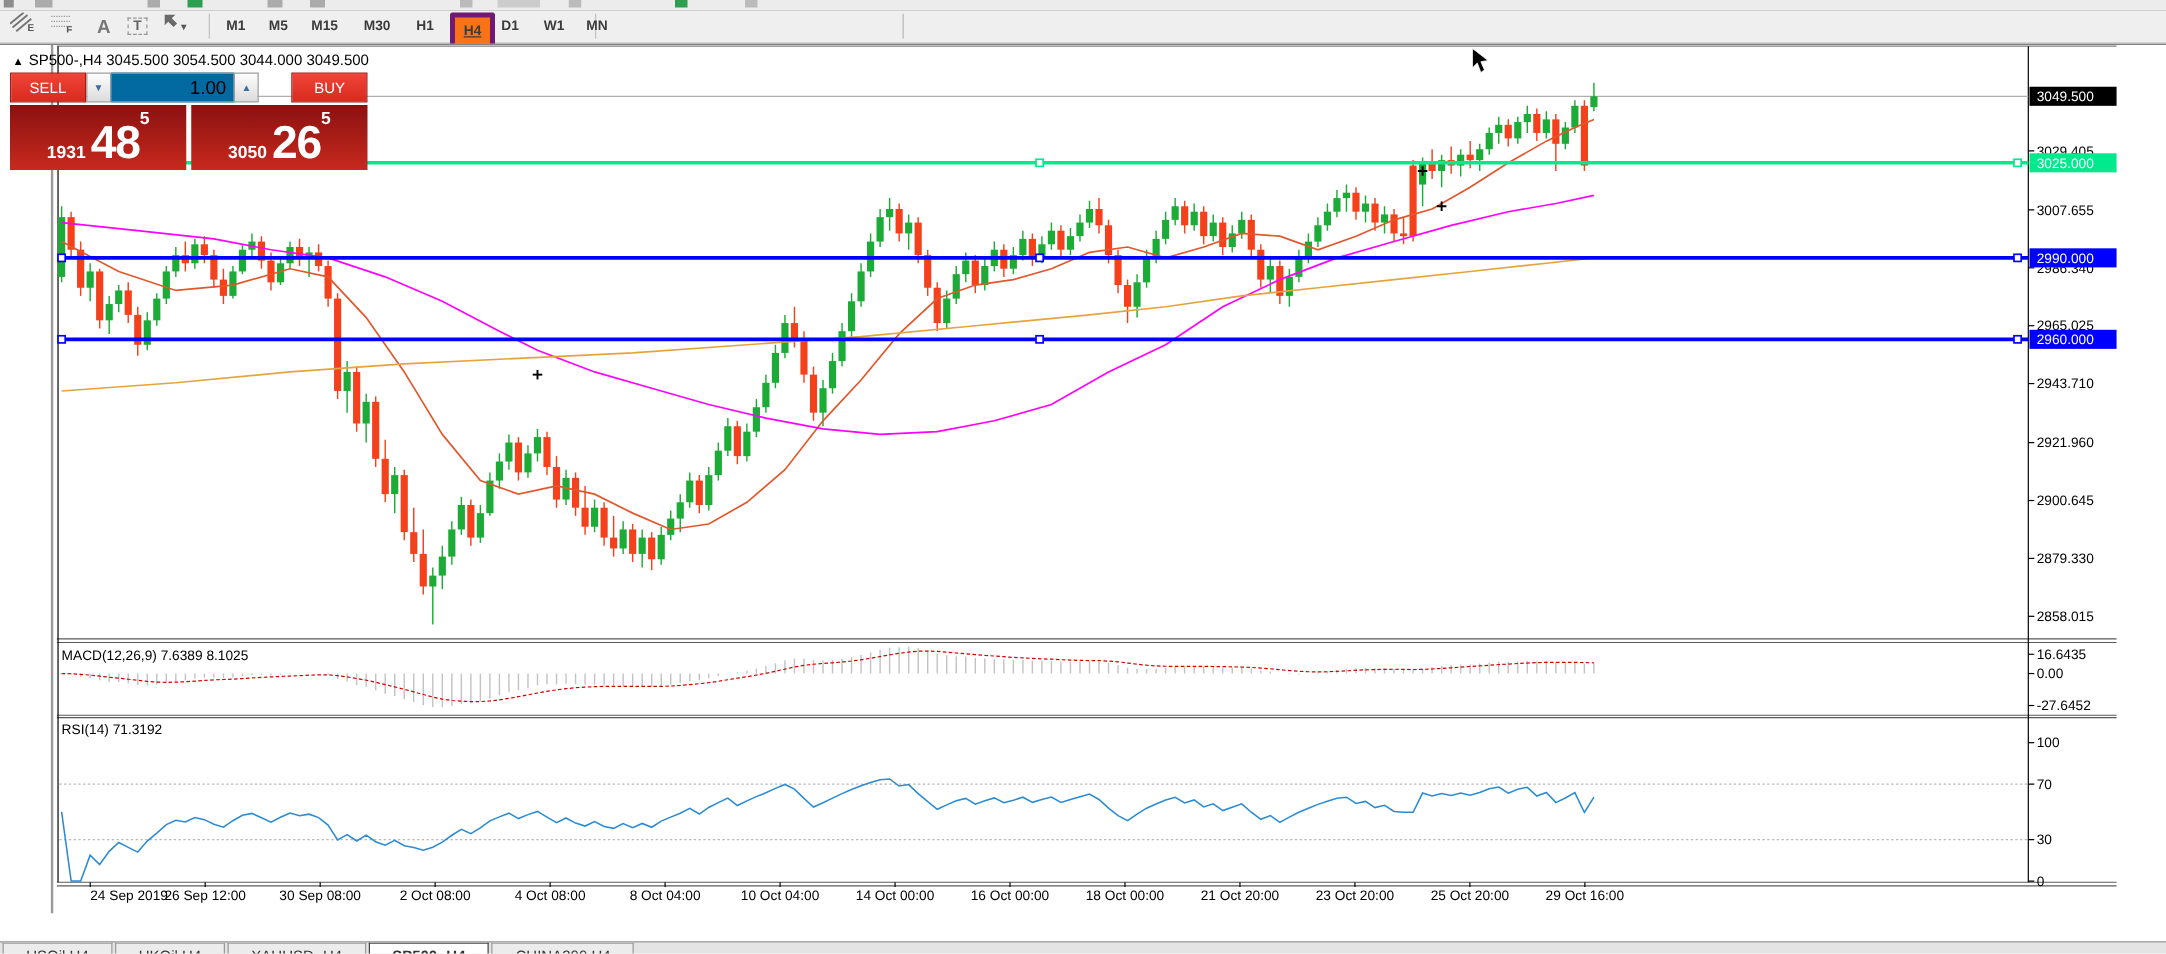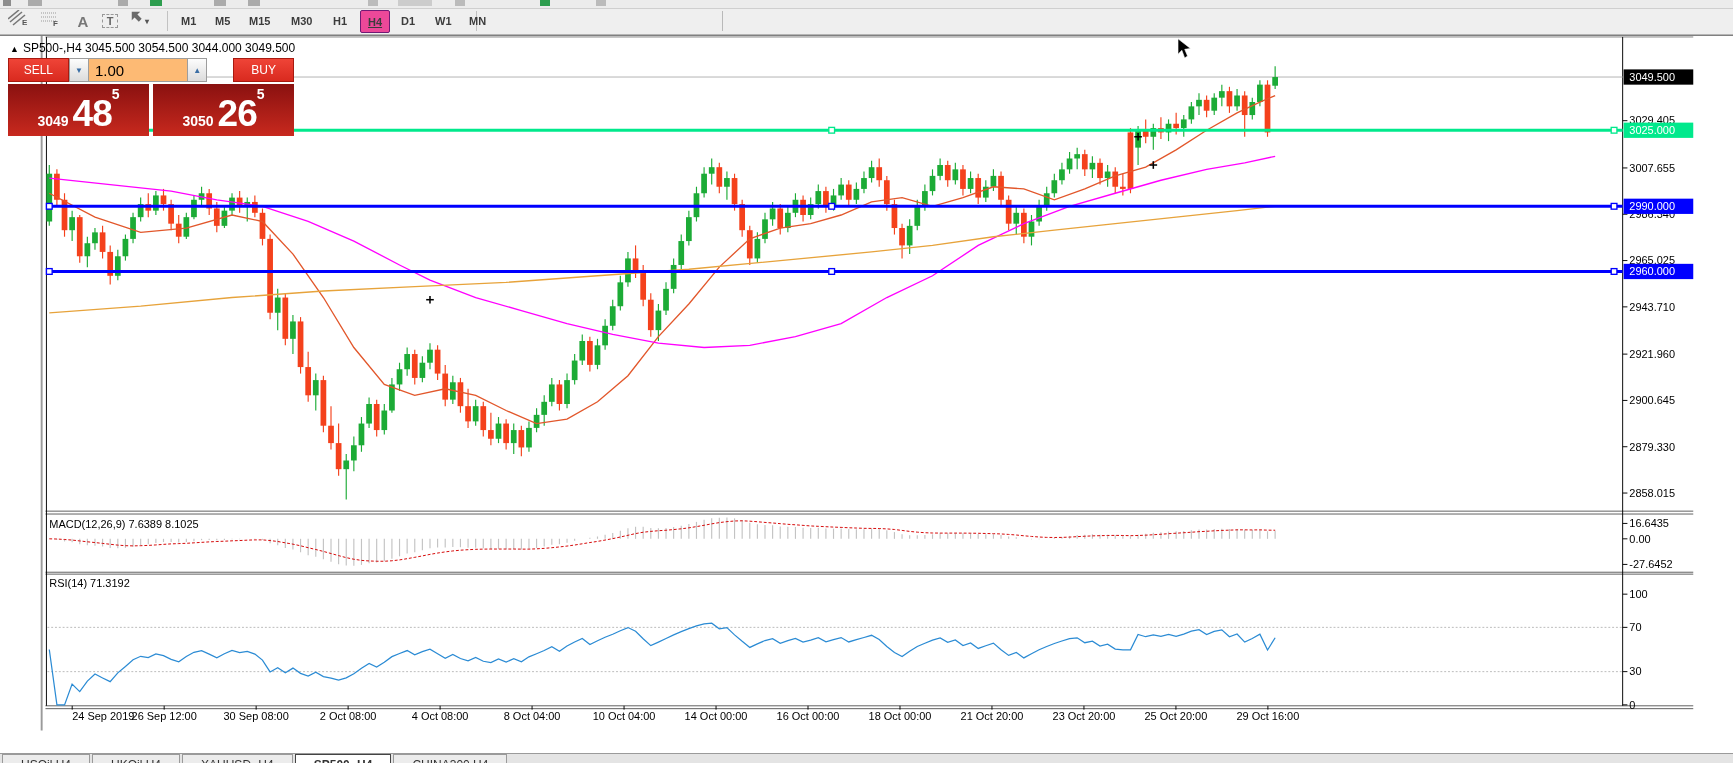--- a/index.html
+++ b/index.html
@@ -6,35 +6,35 @@
   #app{position:relative;width:1733px;height:763px;overflow:hidden;
        font-family:"Liberation Sans",sans-serif;background:#fff;}
   
   #topsliver{position:absolute;left:0;top:0;width:1733px;height:8px;background:#ececec;border-bottom:1px solid #cfcfcf;}
   #toolbar{position:absolute;left:0;top:9px;width:1733px;height:25px;background:#efefef;border-bottom:1px solid #b5b5b5;}
   .tbicon{position:absolute;top:1px;height:22px;display:flex;align-items:center;justify-content:center;
           color:#555;font-size:13px;font-weight:bold;cursor:default;}
   .tbsep{position:absolute;top:2px;width:1px;height:20px;background:#c2c2c2;}
   .tf{position:absolute;top:1px;height:21px;padding:0 7px;display:flex;align-items:center;
       font-size:11px;font-weight:bold;color:#3c3c3c;}
-  .tf.active{background:#ec4899;border:1px solid #701a75;border-radius:2px;text-decoration:underline;}
+  .tf.active{background:#f97316;border:4px solid #701a75;border-radius:2px;text-decoration:underline;}
   
   #chartwin{position:absolute;left:0;top:35px;width:1733px;height:728px;background:#fff;border-top:1px solid #808080;padding-left:16px;}
   svg{position:absolute;left:0;top:0;}
   #title{position:absolute;left:10px;top:5px;font-size:12px;color:#000;z-index:5;}
   #title .arr{font-size:9px;margin-right:4px;}
   
   #trade{position:absolute;left:8px;top:22px;width:286px;z-index:6;}
   #traderow{display:flex;height:24px;}
   .tradebtn{width:64px;background:linear-gradient(#ef4437,#d92a1f);color:#fff;font-size:12px;
             display:flex;align-items:center;justify-content:center;border:1px solid #a81a10;}
   .spin{width:20px;background:linear-gradient(#fdfdfd,#dcdcdc);border:1px solid #9d9d9d;display:flex;
         align-items:center;justify-content:center;font-size:8px;color:#3a6ea5;}
   #vol{width:86px;border:1px solid #9d9d9d;border-left:none;border-right:none;font-size:15px;
-       padding:0 6px;color:#000;background:#fdba74;}
+       text-align:right;padding:0 6px;color:#000;background:#0369a1;}
   #buybtn{margin-left:26px;text-align:right;}
   #quotes{display:flex;margin-top:2px;height:52px;}
   .qbox{flex:1;background:linear-gradient(180deg,#8a1110,#c8291e);color:#fff;display:flex;
         align-items:flex-end;justify-content:center;padding-bottom:5px;cursor:pointer;}
   .qbox + .qbox{margin-left:4px;}
   .qsmall{font-size:14px;font-weight:bold;margin-right:4px;line-height:20px;}
   .qbig{font-size:37px;font-weight:bold;line-height:34px;letter-spacing:-1px;}
   .qsup{font-size:14px;font-weight:bold;align-self:flex-start;margin-top:2px;}
   
   #annot{position:absolute;z-index:4;left:1108px;top:362px;font-size:46px;font-weight:bold;
@@ -115,21 +115,21 @@
     <div id="trade">
       <div id="traderow">
         <div class="tradebtn">SELL</div>
         <div class="spin">▼</div>
         <input id="vol" value="1.00" style="">
         <div class="spin">▲</div>
         <div class="tradebtn" id="buybtn">BUY</div>
       </div>
       <div id="quotes">
         <div class="qbox">
-          <span class="qsmall">3049</span>
+          <span class="qsmall">1931</span>
           <span class="qbig">48</span>
           <span class="qsup">5</span>
         </div>
         <div class="qbox">
           <span class="qsmall">3050</span>
           <span class="qbig">26</span>
           <span class="qsup">5</span>
         </div>
       </div>
     </div>

